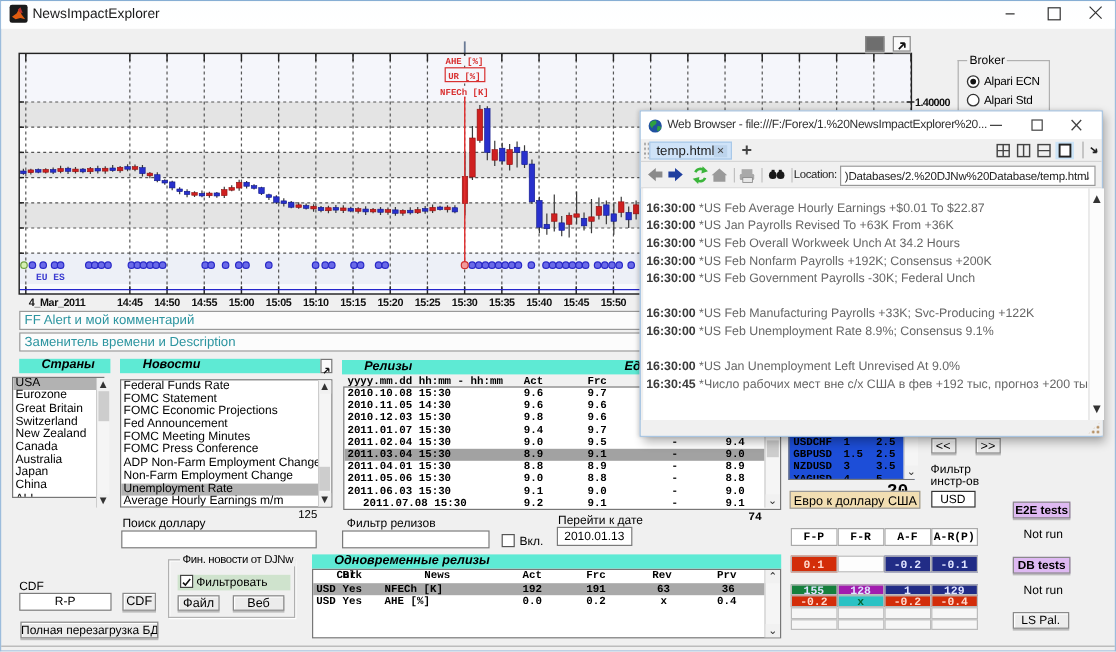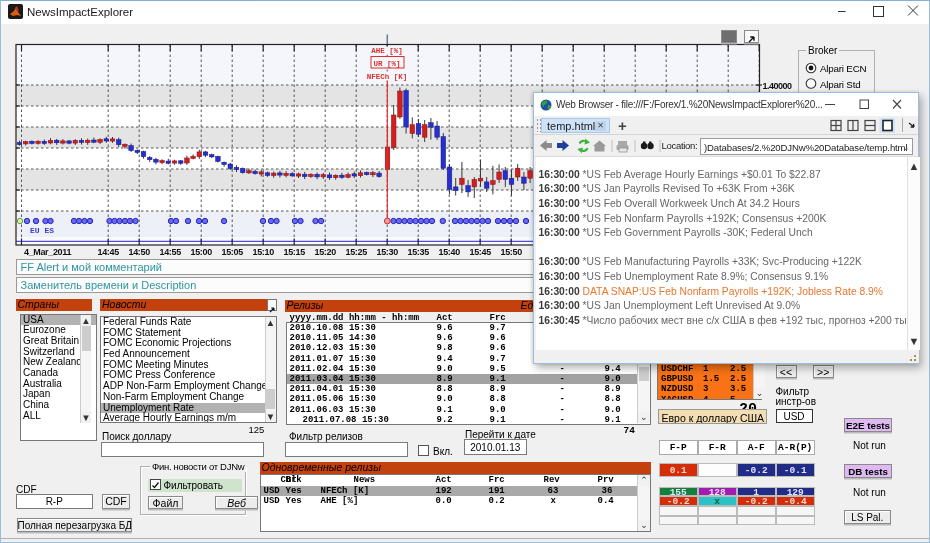--- a/index.html
+++ b/index.html
@@ -16,22 +16,22 @@
 
 
 .chbtn { position:absolute; width:15.5px; height:13.5px; border:1px solid #8a8a8a;
   box-shadow:0 1.5px 0 #b5b5b5; }
 
 
 .field { position:absolute; background:#fff; border:1px solid #7a7a7a; font-size:10px; color:#000; }
 
 .lbl { position:absolute; font-size:10px; color:#000; white-space:nowrap; }
 
-.phead { position:absolute; background:#c2410c; font-size:10.5px; font-weight:normal; font-style:italic;
-  color:#000; padding-left:2px; }
+.phead { position:absolute; background:#5eead4; font-size:10.5px; font-weight:bold; font-style:italic;
+  color:#000; padding-left:19px; }
 
 .list { position:absolute; background:#fff; border:1px solid #777; font-size:10px; color:#000; overflow:hidden; }
 .list .row { height:10.7px; line-height:10.7px; padding-left:2px; white-space:nowrap; }
 .list .sel { background:#b2b2b2; }
 
 .sbv { position:absolute; background:#f5f5f5; border-left:1px solid #ccc; }
 .sbv .ar { position:absolute; left:0; width:100%; height:11px; background:#f1f1f1; color:#333;
   font-size:9.5px; text-align:center; line-height:11.5px; }
 .sbv .thumb { position:absolute; left:0.5px; width:90%; background:#cdcdcd; }
 
@@ -332,21 +332,21 @@
     </g>
   </svg>
 <div class="chbtn" style="left:721px;top:29.5px;background:#6e6e6e;"></div>
 <div class="chbtn" style="left:743.5px;top:29.5px;background:#fafafa;">
 <svg width="13" height="11" viewBox="0 0 13 11">
       <path d="M4 8 L9 3 M9 3 L5.2 3 M9 3 L9 6.8" stroke="#111" stroke-width="1.4" fill="none"></path>
     </svg></div>
 <div class="ffa" style="left:15.5px;top:258.5px;width:899px;height:16px;">FF Alert и мой комментарий</div>
 <div class="ffa" style="left:15.5px;top:276.5px;width:899px;height:16px;">Заменитель времени и Description</div>
 <div class="phead" style="left:15.5px;top:299px;width:76.5px;height:11.5px;line-height:11px;">Страны</div>
-<div class="list" style="left:20px;top:313.5px;width:76.5px;height:127px;">
+<div class="list" style="left:10px;top:313.5px;width:76.5px;height:101px;">
     <div class="row sel">USA</div>
     <div class="row">Eurozone</div>
     <div class="row">Great Britain</div>
     <div class="row">Switzerland</div>
     <div class="row">New Zealand</div>
     <div class="row">Canada</div>
     <div class="row">Australia</div>
     <div class="row">Japan</div>
     <div class="row">China</div>
     <div class="row">ALL</div>
@@ -414,32 +414,32 @@
 <div class="lbl" style="left:150px;top:461px;background:#f0f0f0;padding:0 2px;font-size:9.5px;letter-spacing:-0.3px;">Фин. новости от DJNw</div>
 <div class="abs" style="left:147.5px;top:478.5px;width:94px;height:13px;background:#cfe3cd;">
 <div class="abs" style="left:2px;top:0.5px;width:11px;height:11px;background:#fff;border:1px solid #444;">
 <svg width="9" height="9" viewBox="0 0 9 9" style="display:block;margin:0.5px auto;">
         <path d="M1.5 4.5 L3.5 6.5 L7.5 1.5" stroke="#111" stroke-width="1.3" fill="none"></path>
       </svg>
     </div>
 <div class="abs" style="left:16px;top:1.5px;font-size:10px;">Фильтровать</div>
   </div>
 <div class="btn" style="left:148px;top:495.5px;width:35px;height:13px;line-height:12px;">Файл</div>
-<div class="btn" style="left:215px;top:495.5px;width:43px;height:13px;line-height:12px;font-style:italic;">Веб</div>
+<div class="btn" style="left:194px;top:495.5px;width:43px;height:13px;line-height:12px;">Веб</div>
 <div class="phead" style="left:259.5px;top:461.5px;width:391.5px;height:12px;line-height:11.5px;">Одновременные релизы</div>
 <div class="abs mono" style="left:259.5px;top:473.5px;width:391.5px;height:58.5px;background:#fff;border:1px solid #777;font-size:9px;font-weight:bold;">
 <div style="height:11.5px;line-height:11px;padding-left:20px;">Cur<span class="abs" style="left:25px;">Blk</span><span class="abs" style="left:93px;">News</span><span class="abs" style="left:175px;">Act</span><span class="abs" style="left:228px;">Frc</span><span class="abs" style="left:283px;">Rev</span><span class="abs" style="left:337px;">Prv</span></div>
 <div style="height:10px;line-height:10px;background:#a9a9a9;padding-left:3px;">USD<span class="abs" style="left:25px;">Yes</span><span class="abs" style="left:60px;">NFECh [K]</span><span class="abs" style="left:175px;">192</span><span class="abs" style="left:228px;">191</span><span class="abs" style="left:287px;">63</span><span class="abs" style="left:341px;">36</span></div>
 <div style="height:10px;line-height:10px;padding-left:3px;">USD<span class="abs" style="left:25px;">Yes</span><span class="abs" style="left:60px;">AHE [%]</span><span class="abs" style="left:175px;">0.0</span><span class="abs" style="left:228px;">0.2</span><span class="abs" style="left:290px;">x</span><span class="abs" style="left:337px;">0.4</span></div>
 </div>
 <div class="sbv" style="left:637px;top:474.5px;width:13px;height:56.5px;">
 <div class="ar" style="top:0;font-size:9px;">⌃</div>
 <div class="ar" style="bottom:0;font-size:9px;">⌄</div>
   </div>
-<div class="abs mono" style="left:657px;top:358.5px;width:105px;height:41.5px;background:#f97316;border:1px solid #777;font-size:9px;font-weight:bold;overflow:hidden;padding-top:4.5px;">
+<div class="abs mono" style="left:657px;top:358.5px;width:105px;height:41.5px;background:#1d4ed8;border:1px solid #777;font-size:9px;font-weight:bold;overflow:hidden;padding-top:4.5px;">
     <div style="height:10.2px;line-height:10px;padding-left:3px;">USDCHF<span class="abs" style="left:45px;">1</span><span class="abs" style="left:72px;">2.5</span></div>
     <div style="height:10.2px;line-height:10px;padding-left:3px;">GBPUSD<span class="abs" style="left:45px;">1.5</span><span class="abs" style="left:72px;">2.5</span></div>
     <div style="height:10.2px;line-height:10px;padding-left:3px;">NZDUSD<span class="abs" style="left:45px;">3</span><span class="abs" style="left:72px;">3.5</span></div>
     <div style="height:10.2px;line-height:10px;padding-left:3px;">XAGUSD<span class="abs" style="left:45px;">4</span><span class="abs" style="left:72px;">5</span></div>
   </div>
 <div class="sbv" style="left:753px;top:359.5px;width:12px;height:39.5px;">
 <div class="ar" style="bottom:0;font-size:9px;">⌄</div>
   </div>
 <div class="lbl mono" style="left:739px;top:401px;font-size:15px;font-weight:bold;">20</div>
 <div class="btn" style="left:775.5px;top:364.5px;width:21px;height:13px;line-height:12px;">&lt;&lt;</div>
@@ -553,21 +553,20 @@
 <span style="position:absolute;right:2px;top:3px;color:#555;font-size:9px;">⌄</span></div>
 <div class="abs" style="left:1.5px;top:64px;width:371px;height:193px;background:#fff;"></div>
 <div class="abs" style="left:1.5px;top:64px;width:371px;height:193px;font-size:10.3px;overflow:hidden;">
       <div style="position:absolute;left:3px;top:11.5px;white-space:nowrap;"><b style="color:#3a3a3a;">16:30:00</b><span style="color:#666;"> *US Feb Average Hourly Earnings +$0.01 To $22.87</span></div>
       <div style="position:absolute;left:3px;top:26.2px;white-space:nowrap;"><b style="color:#3a3a3a;">16:30:00</b><span style="color:#666;"> *US Jan Payrolls Revised To +63K From +36K</span></div>
       <div style="position:absolute;left:3px;top:40.8px;white-space:nowrap;"><b style="color:#3a3a3a;">16:30:00</b><span style="color:#666;"> *US Feb Overall Workweek Unch At 34.2 Hours</span></div>
       <div style="position:absolute;left:3px;top:55.5px;white-space:nowrap;"><b style="color:#3a3a3a;">16:30:00</b><span style="color:#666;"> *US Feb Nonfarm Payrolls +192K; Consensus +200K</span></div>
       <div style="position:absolute;left:3px;top:70.1px;white-space:nowrap;"><b style="color:#3a3a3a;">16:30:00</b><span style="color:#666;"> *US Feb Government Payrolls -30K; Federal Unch</span></div>
       <div style="position:absolute;left:3px;top:99.4px;white-space:nowrap;"><b style="color:#3a3a3a;">16:30:00</b><span style="color:#666;"> *US Feb Manufacturing Payrolls +33K; Svc-Producing +122K</span></div>
       <div style="position:absolute;left:3px;top:114.1px;white-space:nowrap;"><b style="color:#3a3a3a;">16:30:00</b><span style="color:#666;"> *US Feb Unemployment Rate 8.9%; Consensus 9.1%</span></div>
-      <div style="position:absolute;left:3px;top:128.7px;white-space:nowrap;"><b style="color:#3a3a3a;">16:30:00</b><span style="color:#e8762c;"> DATA SNAP:US Feb Nonfarm Payrolls +192K; Jobless Rate 8.9%</span></div>
       <div style="position:absolute;left:3px;top:143.3px;white-space:nowrap;"><b style="color:#3a3a3a;">16:30:00</b><span style="color:#666;"> *US Jan Unemployment Left Unrevised At 9.0%</span></div>
       <div style="position:absolute;left:3px;top:158.0px;white-space:nowrap;"><b style="color:#3a3a3a;">16:30:45</b><span style="color:#666;"> *Число рабочих мест вне с/х США в фев +192 тыс, прогноз +200 тыс</span></div>
     </div>
 <div class="abs" style="left:372.5px;top:64px;width:13px;height:193px;background:#fcfcfc;border-left:1px solid #e0e0e0;">
 <div style="position:absolute;top:2px;left:1px;width:11px;height:14px;color:#333;font-size:11px;line-height:14px;text-align:center;">▲</div>
 <div style="position:absolute;bottom:2px;left:1px;width:11px;height:14px;color:#333;font-size:11px;line-height:14px;text-align:center;">▼</div>
     </div>
 <div class="abs" style="left:0;top:257px;width:384.5px;height:13px;background:#f0f0f0;">
 <div style="position:absolute;right:2px;bottom:1px;width:10px;height:10px;background-image:radial-gradient(circle,#b08858 1px,transparent 1.2px);background-size:4px 4px;background-position:bottom right;clip-path:polygon(100% 0,100% 100%,0 100%);"></div>
     </div>

